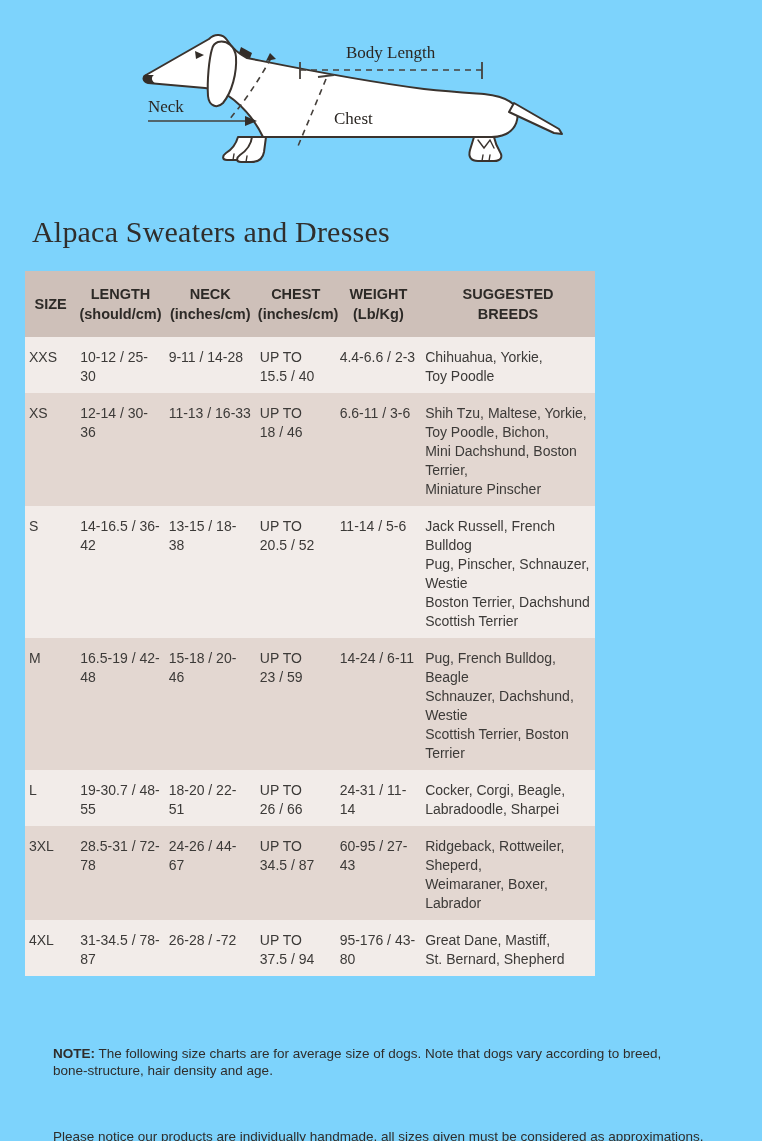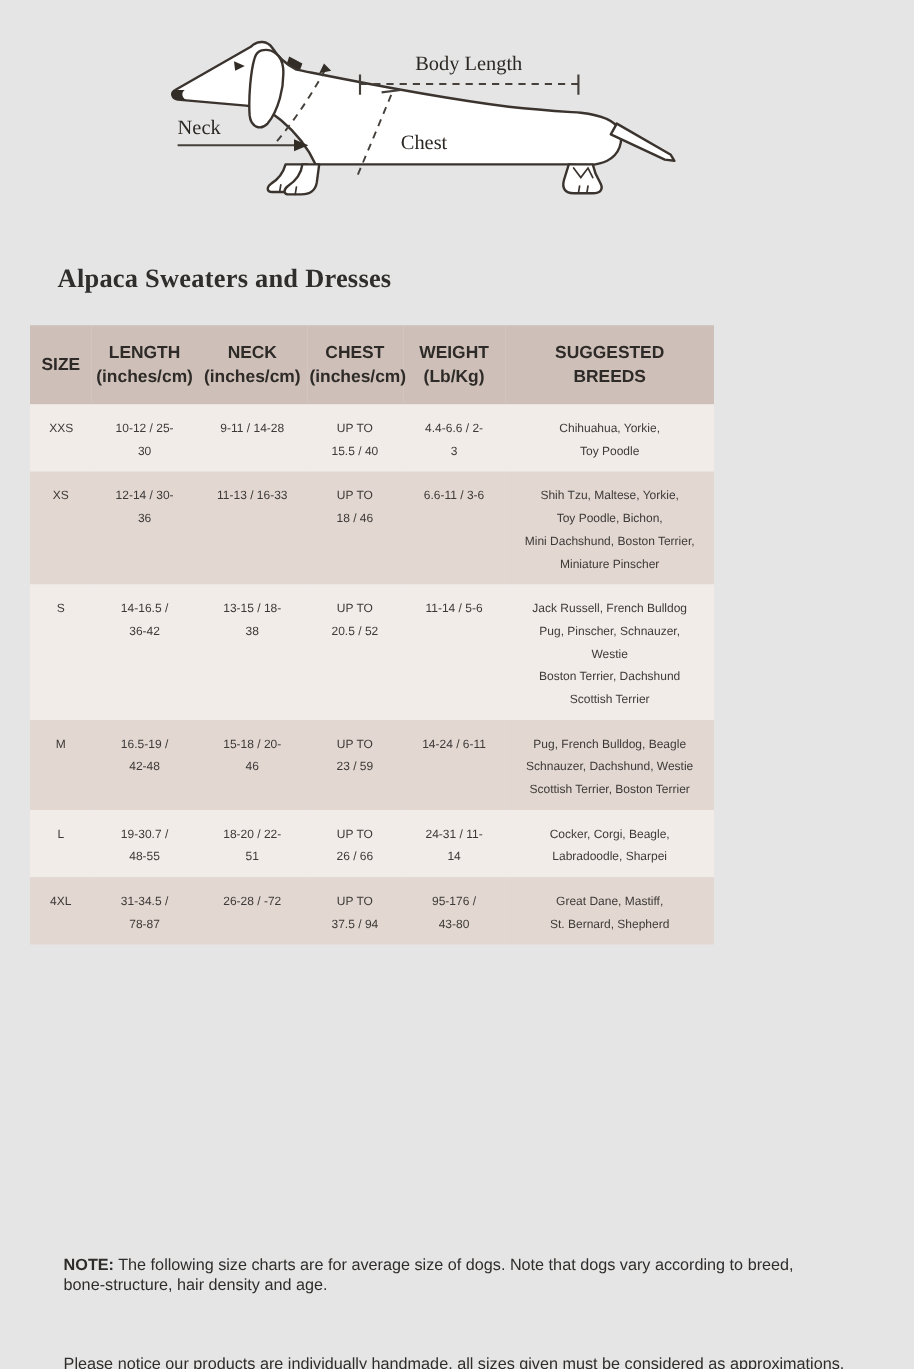--- a/index.html
+++ b/index.html
@@ -5,55 +5,55 @@
   * { box-sizing: border-box; }
   html, body { margin: 0; padding: 0; }
   body {
     width: 762px; height: 1141px;
     background: #ffffff;
     font-family: "Liberation Sans", sans-serif;
     color: #3c3a38;
     position: relative;
     overflow: hidden;
   }
-  .page { position: relative; width: 762px; height: 1141px; background: #e5e5e5; }
+  .page { position: relative; width: 762px; height: 1141px; background: #7dd3fc; }
 
   
   .diagram { position: absolute; left: 130px; top: 22px; width: 492px; height: 150px; }
   .diagram svg { display: block; }
   .sketch { fill: #ffffff; stroke: #3a332e; stroke-width: 2; stroke-linejoin: round; stroke-linecap: round; }
   .sketch-thin { fill: none; stroke: #3a332e; stroke-width: 1.4; stroke-linecap: round; }
   .ink { fill: #332d28; stroke: none; }
   .dash { fill: none; stroke: #45403b; stroke-width: 1.6; stroke-dasharray: 6 5; }
   .solidline { fill: none; stroke: #45403b; stroke-width: 1.6; }
   .tick { fill: none; stroke: #45403b; stroke-width: 1.8; }
   .measure-label { font-family: "Liberation Serif", serif; font-size: 17px; fill: #2b2723; }
 
   
   .page-title {
-    position: absolute; left: 48px; top: 217px; margin: 0;
+    position: absolute; left: 32px; top: 217px; margin: 0;
     font-family: "Liberation Serif", serif;
-    font-size: 22px; font-weight: 700; letter-spacing: 0.2px;
+    font-size: 30px; font-weight: 400; letter-spacing: 0.2px;
     line-height: 30px; color: #302e2c;
   }
 
   
   .size-table {
     position: absolute; left: 25px; top: 271px; width: 570px;
     border-collapse: collapse; table-layout: fixed;
   }
   .size-table th {
     background: #cec0b9; color: #2d2a27;
     font-size: 14.5px; font-weight: 700; line-height: 20px;
     padding: 13px 2px; text-align: center; vertical-align: middle;
     white-space: pre-line;
   }
   .size-table td {
-    font-size: 10px; line-height: 19px; color: #3c3a38;
-    padding: 11px 16px 7px; text-align: center; vertical-align: top;
+    font-size: 14px; line-height: 19px; color: #3c3a38;
+    padding: 11px 4px 7px; vertical-align: top;
     white-space: pre-line;
   }
   .size-table tbody tr:nth-child(odd)  { background: #f2ece9; }
   .size-table tbody tr:nth-child(even) { background: #e3d7d1; }
 
   
   .notes {
     position: absolute; left: 53px; top: 1013px; width: 680px;
     font-size: 13.5px; line-height: 16.5px; color: #2f2d2b;
     white-space: pre-wrap;
@@ -129,21 +129,21 @@
         <col style="width:15.5%">
         <col style="width:16%">
       <col style="width:14%">
         <col style="width:15%">
         <col style="width:30.5%">
     </colgroup>
     <thead>
       <tr>
         <th>SIZE</th>
         <th>LENGTH
-(inches/cm)</th>
+(should/cm)</th>
         <th>NECK
 (inches/cm)</th>
         <th>CHEST
 (inches/cm)</th>
         <th>WEIGHT
 (Lb/Kg)</th>
         <th>SUGGESTED
 BREEDS</th>
       </tr>
     </thead>
@@ -197,20 +197,30 @@
         <td>L</td>
         <td>19-30.7 / 48-55</td>
         <td>18-20 / 22-51</td>
         <td>UP TO
 26 / 66</td>
         <td>24-31 / 11-14</td>
         <td>Cocker, Corgi, Beagle,
 Labradoodle, Sharpei</td>
       </tr>
       <tr>
+        <td>3XL</td>
+        <td>28.5-31 / 72-78</td>
+        <td>24-26 / 44-67</td>
+        <td>UP TO
+34.5 / 87</td>
+        <td>60-95 / 27-43</td>
+        <td>Ridgeback, Rottweiler, Sheperd,
+Weimaraner, Boxer, Labrador</td>
+      </tr>
+      <tr>
         <td>4XL</td>
         <td>31-34.5 / 78-87</td>
         <td>26-28 / -72</td>
         <td>UP TO
 37.5 / 94</td>
         <td>95-176 / 43-80</td>
         <td>Great Dane, Mastiff,
 St. Bernard, Shepherd</td>
       </tr>
     </tbody>

